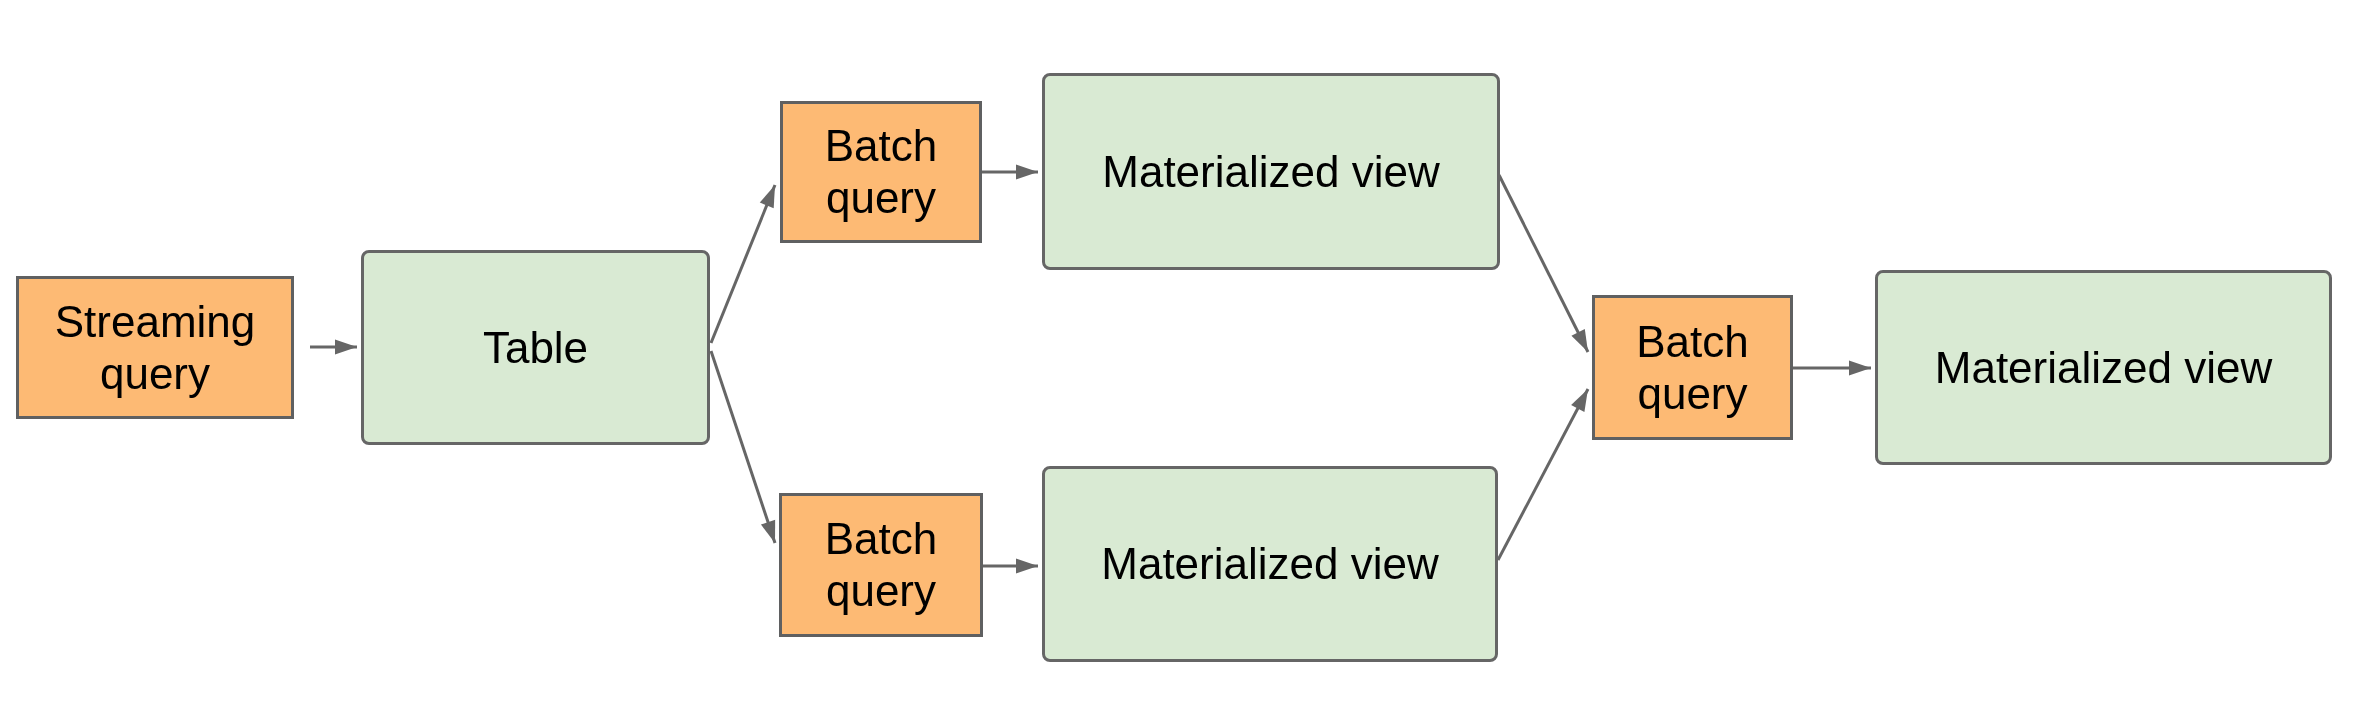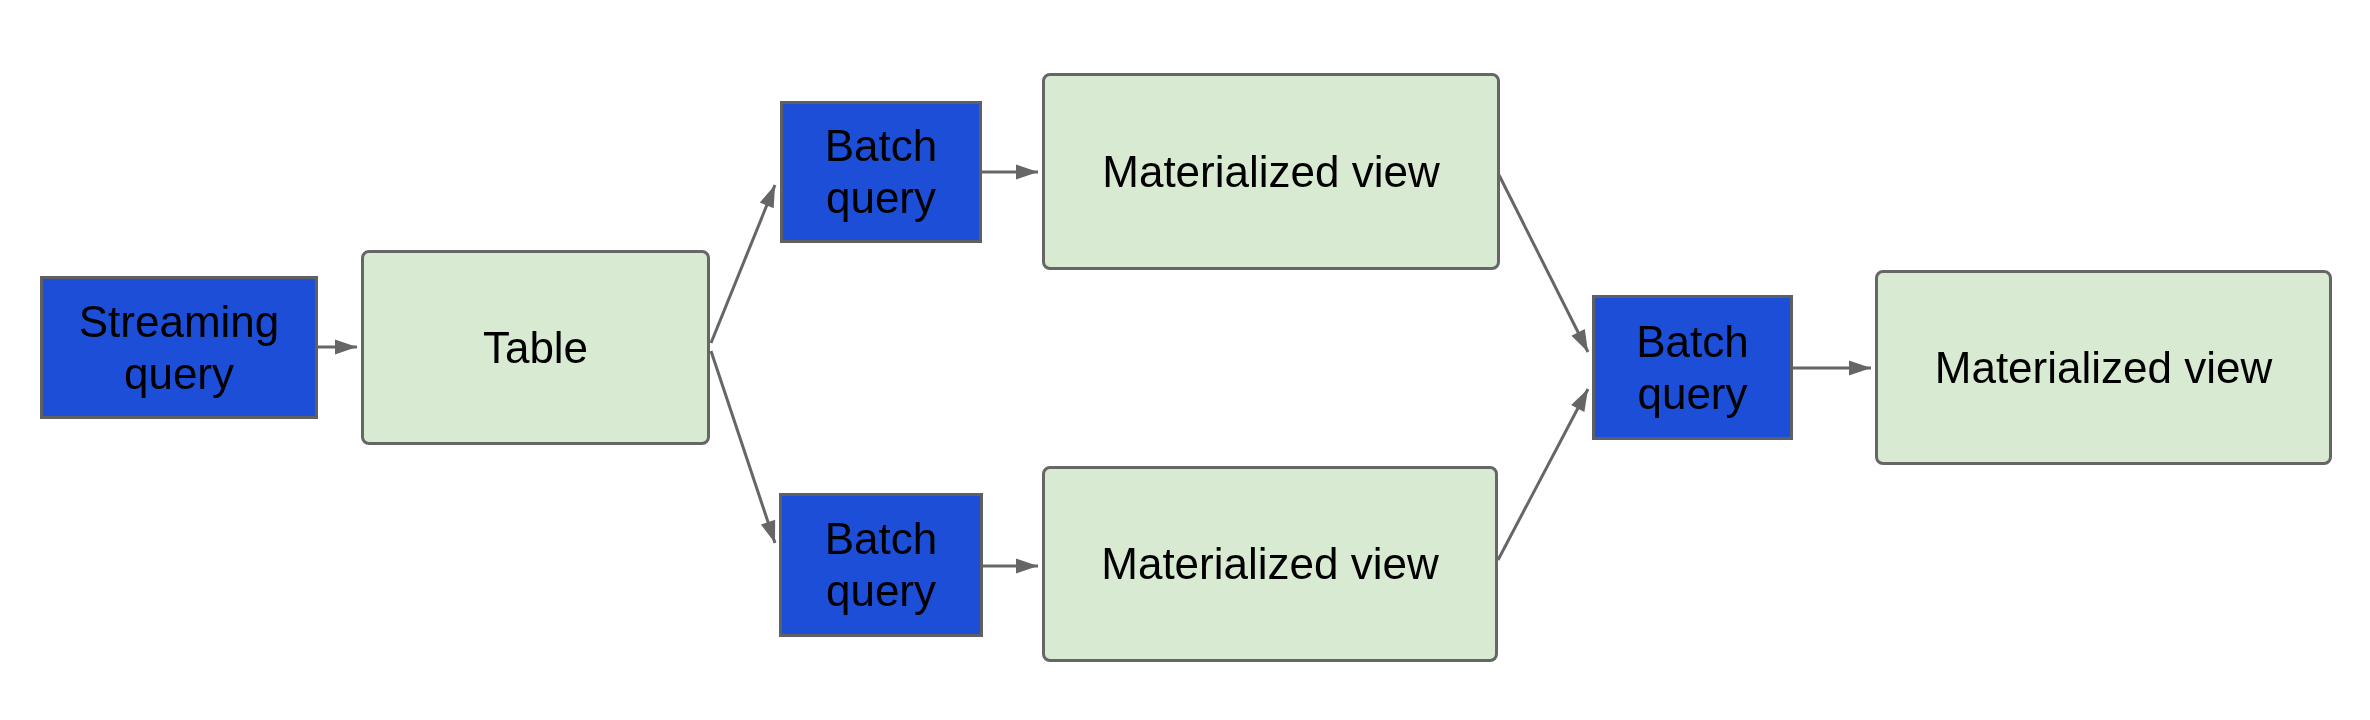--- a/index.html
+++ b/index.html
@@ -28,35 +28,35 @@
     box-sizing: border-box;
     display: flex;
     align-items: center;
     justify-content: center;
     text-align: center;
     color: #000000;
     font-size: 44px;
     line-height: 1.18;
   }
   .node-query {
-    background: #1d4ed8;
+    background: #fdba74;
     border: 3px solid #5f6061;
     border-radius: 0;
   }
   .node-view {
     background: #d9ead3;
     border: 3px solid #666666;
     border-radius: 8px;
   }
   .node-label {
     display: block;
     padding: 0 10px;
   }
   
-  #n-streaming      { left: 40px;   top: 276px; width: 278px; height: 143px; }
+  #n-streaming      { left: 16px;   top: 276px; width: 278px; height: 143px; }
   #n-table          { left: 361px;  top: 250px; width: 349px; height: 195px; text-align: center; }
   #n-batch-top      { left: 780px;  top: 101px; width: 202px; height: 142px; }
   #n-mv-top         { left: 1042px; top: 73px;  width: 458px; height: 197px; }
   #n-batch-bottom   { left: 779px;  top: 493px; width: 204px; height: 144px; }
   #n-mv-bottom      { left: 1042px; top: 466px; width: 456px; height: 196px; }
   #n-batch-final    { left: 1592px; top: 295px; width: 201px; height: 145px; }
   #n-mv-final       { left: 1875px; top: 270px; width: 457px; height: 195px; }
 </style>
 </head>
 <body>

